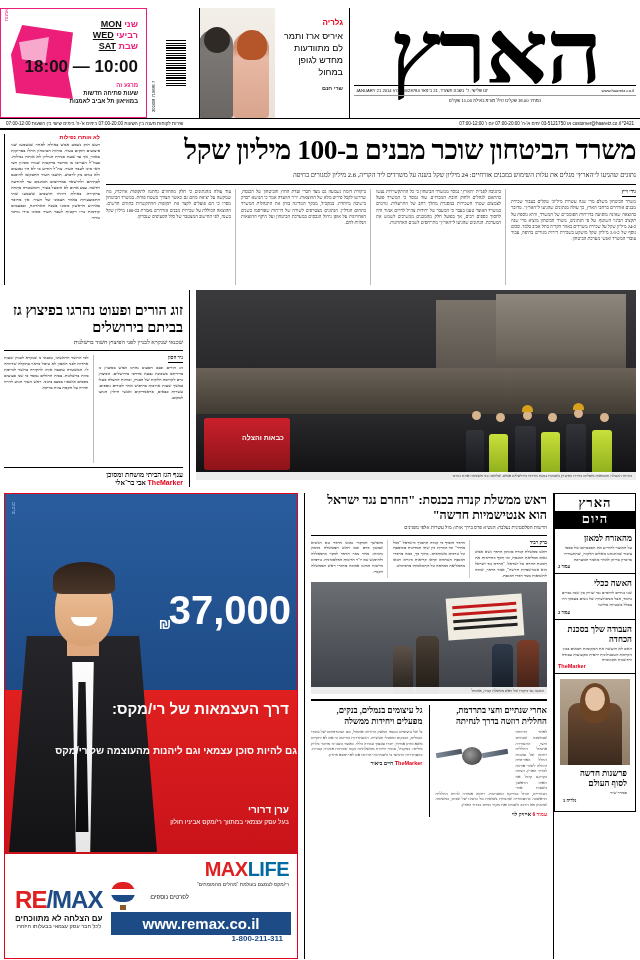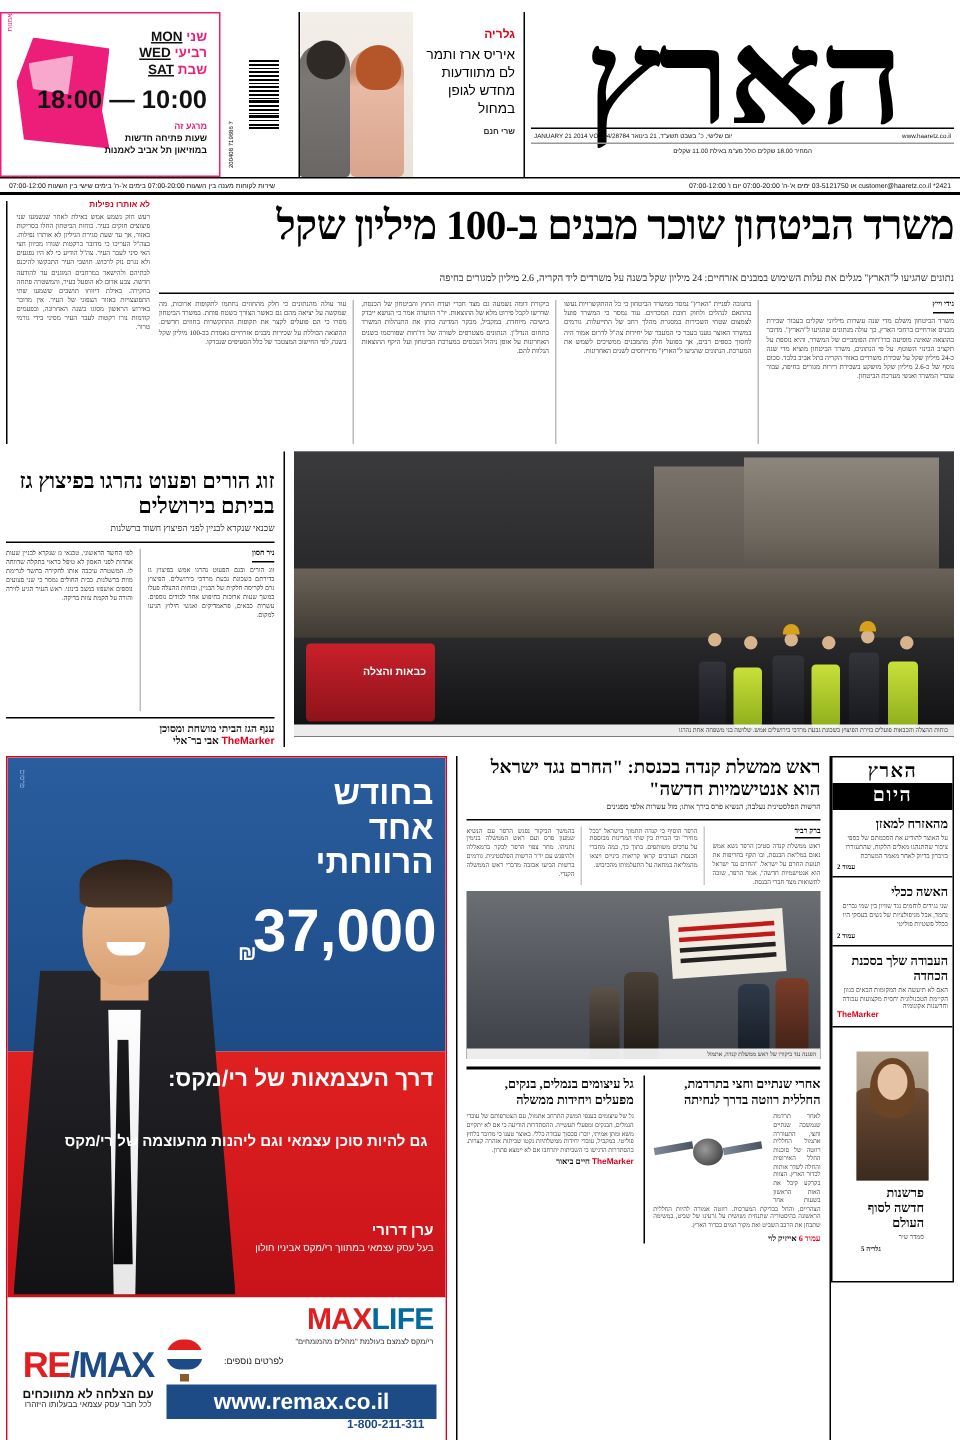--- a/index.html
+++ b/index.html
@@ -191,21 +191,21 @@
   .main {
     position: absolute; top: 134px; right: 4px; left: 4px; bottom: 4px;
   }
 
   .lead-row { display: flex; flex-direction: row; }
 
   
   .lead-main { flex: 1 1 auto; padding-left: 6px; }
   .lead-headline {
     font-size: 27.5px; font-weight: bold; line-height: 31px;
-    text-align: right; color: #000; margin: 0 0 16px 0;
+    text-align: right; color: #000; margin: 0 0 5px 0;
     letter-spacing: -0.5px;
   }
   .lead-sub {
     font-size: 6.6px; line-height: 9px; text-align: justify;
     color: #111; border-bottom: 1px solid #000; padding-bottom: 5px;
     margin-bottom: 4px;
   }
   .lead-cols {
     display: flex; flex-direction: row; gap: 5px;
     font-size: 4.6px; line-height: 6.2px; text-align: justify;
@@ -398,21 +398,21 @@
     color:#fff; font-weight:bold; font-size:22px; line-height:23px;
     font-family:"Liberation Sans", sans-serif; }
   .ad-price { position:absolute; top:96px; right:6px; color:#fff; font-weight:bold;
     font-size:40px; line-height:40px; font-family:"Liberation Sans", sans-serif;
     direction: ltr; }
   .ad-shekel { position:absolute; top:122px; right:126px; color:#fff;
     font-size:14px; font-weight:bold; font-family:"Liberation Sans", sans-serif; }
   .ad-rhead { position:absolute; top:206px; right:8px; text-align:right; color:#fff;
     font-weight:bold; font-size:15px; line-height:17px;
     font-family:"Liberation Sans", sans-serif; }
-  .ad-rsub { position:absolute; top:250px; right:12px; text-align:right; color:#fff;
+  .ad-rsub { position:absolute; top:250px; right:0; text-align:right; color:#fff;
     font-weight:bold; font-size:10px; line-height:13px;
     font-family:"Liberation Sans", sans-serif; }
   .ad-name { position:absolute; top:310px; right:8px; text-align:right; color:#fff;
     font-weight:bold; font-size:10px; font-family:"Liberation Sans", sans-serif; }
   .ad-role { position:absolute; top:324px; right:8px; text-align:right; color:#fff;
     font-size:6.5px; line-height:8.5px; font-family:"Liberation Sans", sans-serif; }
   .ad-vert { position:absolute; top:8px; left:6px; color:#9dc0e8; font-size:5px;
     writing-mode: vertical-rl; }
 
   .ad-maxlife { position:absolute; top:364px; right:8px; text-align:right; }
@@ -602,21 +602,21 @@
             <p>שני נגידים לוחמים נגד שוויון בין שמי גברים נחמד, אבל מניפולציות של נשים בעסקי היו בכלל פשטיות פוליטי</p>
             <div class="hy-page">עמוד 2</div>
           </div>
 
           <div class="hy-item">
             <h4>העבודה שלך בסכנת הכחדה</h4>
             <p>האם לא תיעשה את המקומות הבאים בגוון הקיימת הטכנולוגית יחסית מקצועות עבודה וחדשנות אקונומיה</p>
             <div class="hy-mk">TheMarker</div>
           </div>
 
-          <div class="hy-item" style="border-bottom:none; padding:16px;">
+          <div class="hy-item" style="border-bottom:none; padding:5px;">
             <div class="hy-photo">
               <div class="hyp-body"></div>
               <div class="hyp-hair"></div>
               <div class="hyp-head"></div>
             </div>
             <div style="padding:3px;">
               <h4>פרשנות חדשה לסוף העולם</h4>
               <p>סמדר שיר</p>
               <div class="hy-page">גלריה 5</div>
             </div>
@@ -688,25 +688,20 @@
           <div class="ad-man">
             <div class="man-suit"></div>
             <div class="man-shirt"></div>
             <div class="man-tie"></div>
             <div class="man-neck"></div>
             <div class="man-head"></div>
             <div class="man-smile"></div>
             <div class="man-hair"></div>
           </div>
 
-          <div class="ad-head">
-            <div>בחודש</div>
-            <div>אחד</div>
-            <div>הרווחתי</div>
-          </div>
           <div class="ad-price">37,000</div>
           <div class="ad-shekel">₪</div>
 
           <div class="ad-rhead">דרך העצמאות של רי/מקס:</div>
           <div class="ad-rsub">גם להיות סוכן עצמאי וגם ליהנות מהעוצמה של רי/מקס</div>
           <div class="ad-name">ערן דרורי</div>
           <div class="ad-role">בעל עסק עצמאי במתווך רי/מקס אביניו חולון</div>
           <div class="ad-vert">פרסום</div>
 
           <div class="ad-maxlife">

